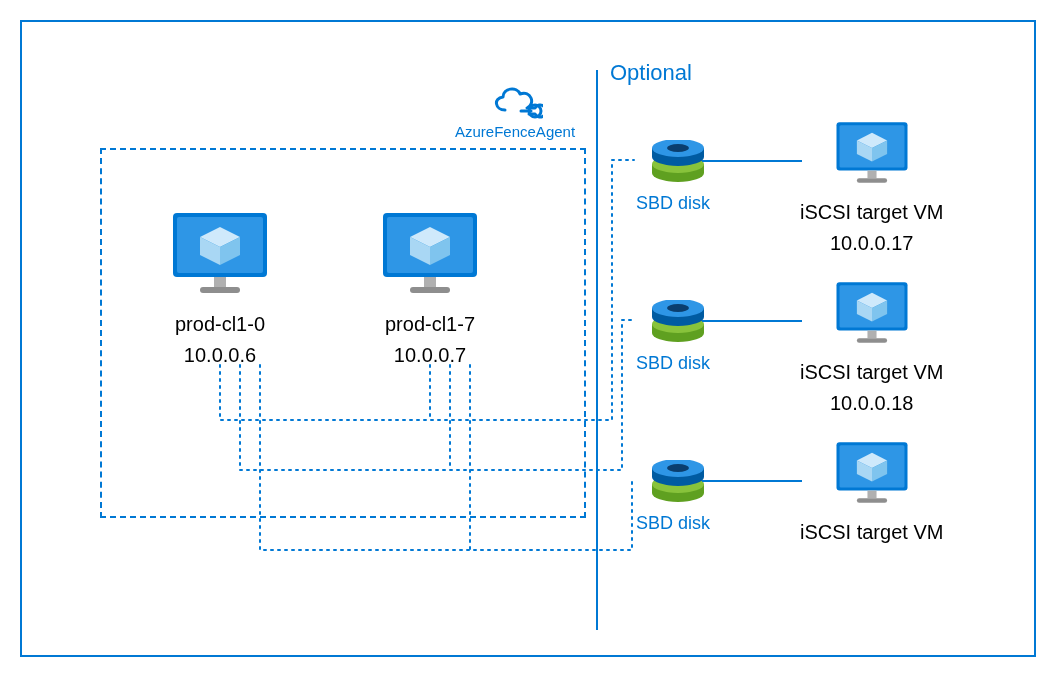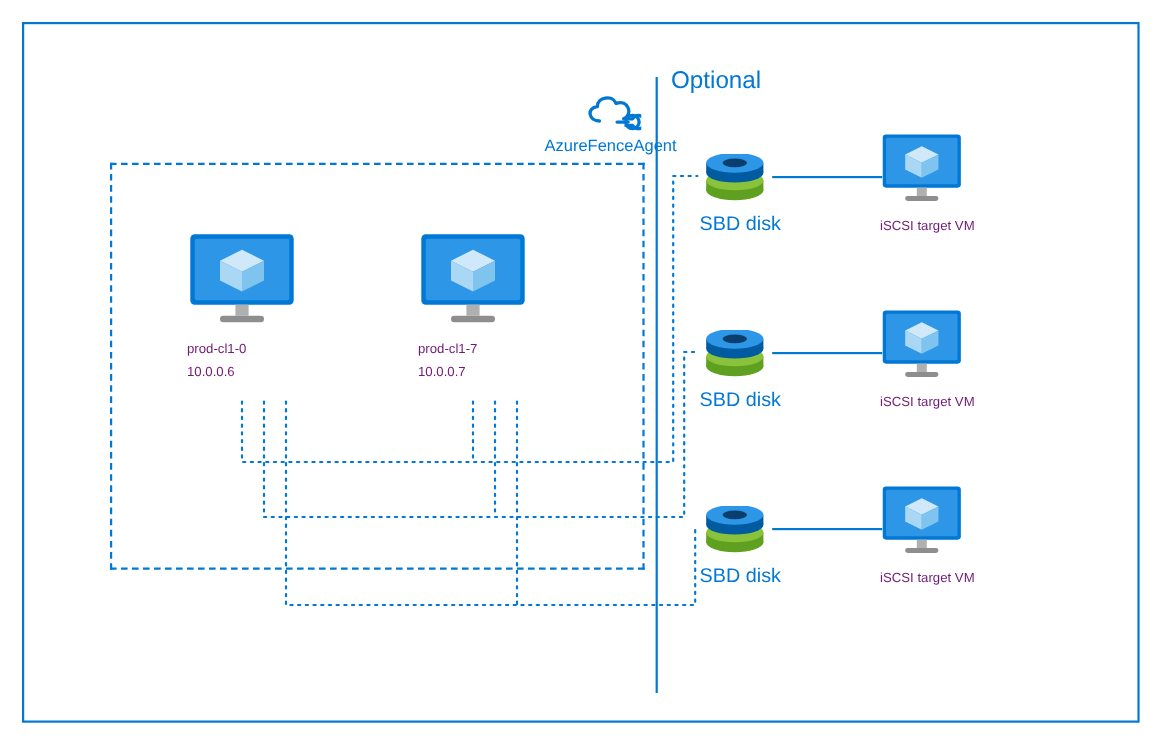--- a/index.html
+++ b/index.html
@@ -34,32 +34,32 @@
   .optional {
     position:absolute; left:610px; top:60px;
     font-size:22px; color:#0078D4;
   }
 
   
   
   
   .vm {
     position:absolute;
-    text-align:left;
-    color:#701a75; font-size:12px; line-height:1.25;
+    text-align:center;
+    color:#000000; font-size:20px; line-height:1.25;
   }
   .vm .label { margin-top:6px; white-space:nowrap; }
   .vm svg { width:100px; height:90px; }
   .vm.small svg { width:76px; height:68px; }
 
   
   
   
   .sbd {
-    position:absolute; text-align:left;
+    position:absolute; text-align:right;
     color:#0078D4; font-size:18px;
   }
   .sbd svg { width:64px; height:44px; }
   .sbd .label { margin-top:4px; }
 
   
   
   
   .cloud { position:absolute; text-align:center; color:#0078D4; font-size:15px; }
   .cloud svg { width:56px; height:40px; }
@@ -112,21 +112,21 @@
   </defs>
 </svg>
 
 <div class="stage">
   <div class="outer-frame"></div>
   <div class="dashed-box"></div>
   <div class="vline"></div>
 
   <div class="optional">Optional</div>
 
-  <div class="cloud" style="left:455px; top:80px;margin-left:40px;">
+  <div class="cloud" style="left:455px; top:80px;">
     <svg>
         <use href="#sym-cloud"></use>
       </svg>
     <div class="label">AzureFenceAgent</div>
   </div>
 
   <div class="vm" style="left:170px; top:210px;">
     <svg>
         <use href="#sym-vm"></use>
       </svg>
@@ -159,26 +159,28 @@
         <use href="#sym-disk"></use>
       </svg>
     <div class="label">SBD disk</div>
   </div>
 
   <div class="vm small" style="left:800px; top:120px;">
     <svg>
         <use href="#sym-vm"></use>
       </svg>
     <div class="label">iSCSI target VM</div>
+    <div class="label">10.0.0.17</div>
   </div>
   <div class="vm small" style="left:800px; top:280px;">
     <svg>
         <use href="#sym-vm"></use>
       </svg>
     <div class="label">iSCSI target VM</div>
+    <div class="label">10.0.0.18</div>
   </div>
   <div class="vm small" style="left:800px; top:440px;">
     <svg>
         <use href="#sym-vm"></use>
       </svg>
     <div class="label">iSCSI target VM</div>
   </div>
 
   <div class="solid-line" style="left:702px; top:160px; width:100px; height:2px;"></div>
   <div class="solid-line" style="left:702px; top:320px; width:100px; height:2px;"></div>

